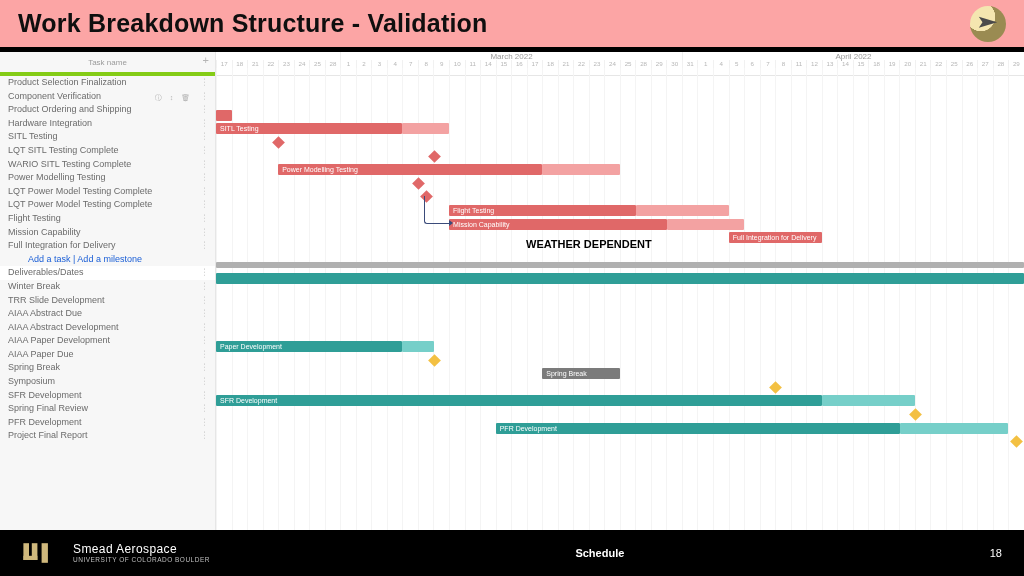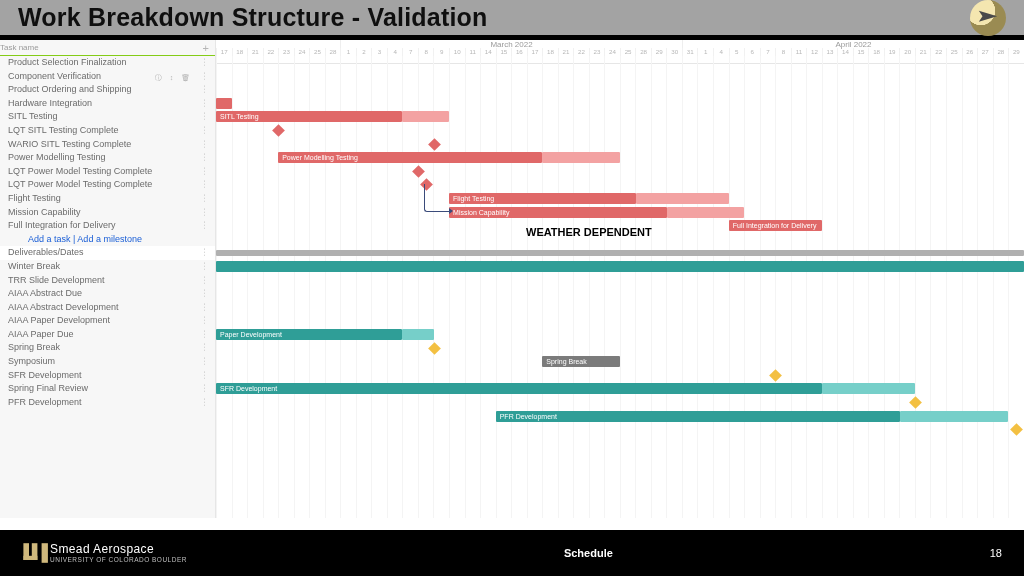--- a/index.html
+++ b/index.html
@@ -1,30 +1,30 @@
 <!DOCTYPE html>
 <html><head>
 <meta charset="utf-8">
 <style>
   * { box-sizing: border-box; margin: 0; padding: 0; }
   html, body { width: 1024px; height: 576px; overflow: hidden; font-family: Arial, Helvetica, sans-serif; background: #fff; }
 
   
-  .header { background: #a3a3a3; height: 40px; border-bottom: 5px solid #000; display: flex; align-items: center; padding: 0 18px; }
+  .header { background: #fca5a5; height: 52px; border-bottom: 5px solid #000; display: flex; align-items: center; padding: 0 18px; }
   .header h1 { color: #0f0f0f; font-size: 25px; font-weight: 700; flex: 1; letter-spacing: .2px; }
   .header .logo { width: 36px; height: 36px; border-radius: 50%; background: radial-gradient(circle at 30% 30%, #f4e6b0 0 40%, #9a8b52 41% 100%); display:flex; align-items:center; justify-content:center; }
   .header .logo svg { width: 22px; height: 22px; }
 
   
   .gantt-wrap { position: relative; width: 1024px; height: calc(576px - 52px - 46px); }
   .gantt { display: grid; grid-template-columns: 216px 1fr; width: 100%; height: 100%; }
 
   
   .tasks { background: #f7f7f7; border-right: 1px solid #e6e6e6; font-size: 9px; color: #6b6b6b; position: relative; }
-  .tasks-head { display:flex; align-items:center; justify-content:flex-start; height: 16px; border-bottom:1px solid #84cc16; color:#9b9b9b; font-size:8px; }
+  .tasks-head { display:flex; align-items:center; justify-content:center; height: 24px; border-bottom:4px solid #84cc16; color:#9b9b9b; font-size:8px; }
   .tasks-head .plus { position:absolute; right:6px; top:2px; font-size:11px; color:#b5b5b5; }
   .task-row { height: 13.6px; line-height: 13.6px; padding: 0 8px; white-space: nowrap; overflow: hidden; text-overflow: ellipsis; position: relative; }
   .task-row::after { content:"⋮"; position:absolute; right:6px; top:0; color:#c9c9c9; font-size:9px; }
   .task-row.link { color:#1a5ed6;padding-left:28px; }
   .task-row.link::after{content:"";}
   .task-row .tool-icons { position:absolute; right:22px; top:1px; font-size:7px; color:#b0b0b0; letter-spacing:3px; }
   .task-row.group { background:#fff; font-weight:400; }
 
   
   .chart { position: relative; background:#fff; overflow:hidden; }
@@ -48,21 +48,21 @@
   .diamond { position:absolute; width:9px; height:9px; transform:rotate(45deg); top:2px; }
   .diamond.red { background:#e06868; }
   .diamond.gold { background:#f3c042; }
 
   .dep-line { position:absolute; border:1.5px solid #3a4b7a; border-top:none; border-right:none; }
   .dep-arrow { position:absolute; width:0; height:0; border-left:4px solid #3a4b7a; border-top:3px solid transparent; border-bottom:3px solid transparent; }
 
   .annot { position:absolute; font-weight:700; font-size:11px; color:#000; }
 
   .footer { position:absolute; left:0; bottom:0; width:1024px; height:46px; background:#000; color:#fff; display:flex; align-items:center; padding:0 22px; }
-  .footer .brand { display:flex; align-items:center; gap:0; }
+  .footer .brand { display:flex; align-items:center; gap:23px; }
   .footer .cu-logo { width:28px; height:28px; }
   .footer .brand-text { line-height:1.1; }
   .footer .brand-text .l1 { font-size:12px; font-weight:300; letter-spacing:.4px; }
   .footer .brand-text .l2 { font-size:6.5px; color:#bfbfbf; letter-spacing:.5px; }
   .footer .section { flex:1; text-align:center; font-size:11px; font-weight:600; }
   .footer .pg { font-size:11px; }
 </style>
 </head>
 <body>
 
@@ -103,20 +103,21 @@
           <div class="task-row">TRR Slide Development</div>
           <div class="task-row">AIAA Abstract Due</div>
           <div class="task-row">AIAA Abstract Development</div>
           <div class="task-row">AIAA Paper Development</div>
           <div class="task-row">AIAA Paper Due</div>
           <div class="task-row">Spring Break</div>
           <div class="task-row">Symposium</div>
           <div class="task-row">SFR Development</div>
           <div class="task-row">Spring Final Review</div>
           <div class="task-row">PFR Development</div>
+          <div class="task-row">Project Final Report</div>
         </div>
     </div>
 
     <div class="chart">
       <div class="chart-head">
         <div class="month" style="flex:0 0 124px;border-left:none"></div>
         <div class="month">March 2022</div>
         <div class="month">April 2022</div>
       </div>
       <div class="day-row" id="dayRow">

